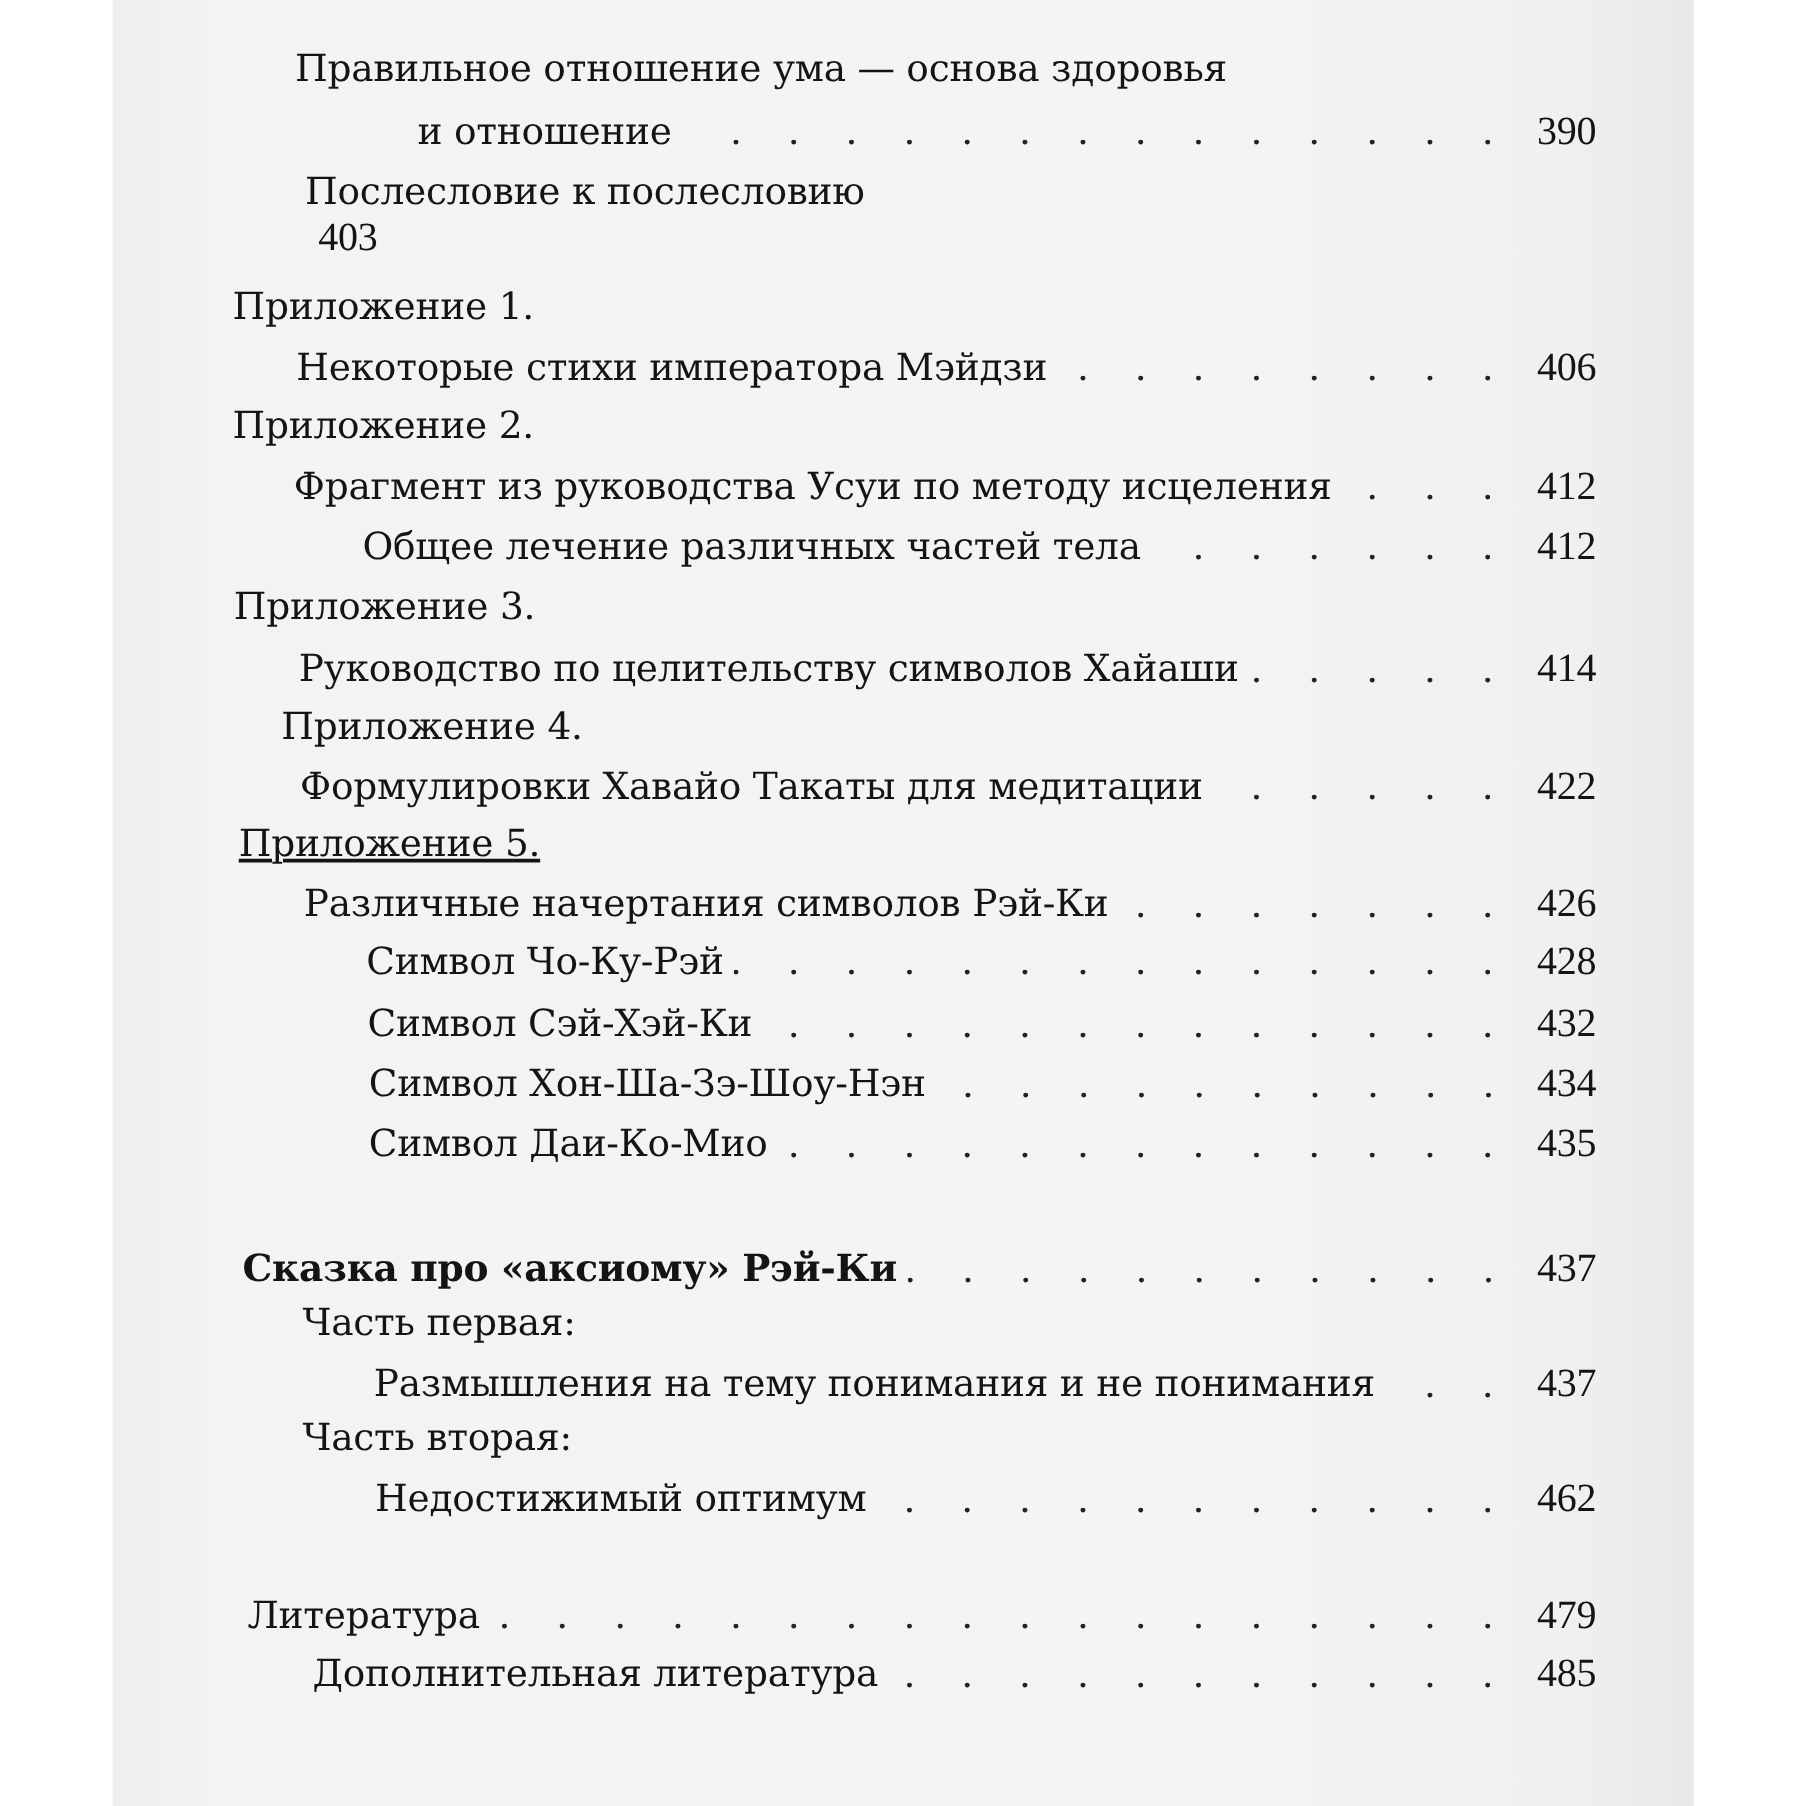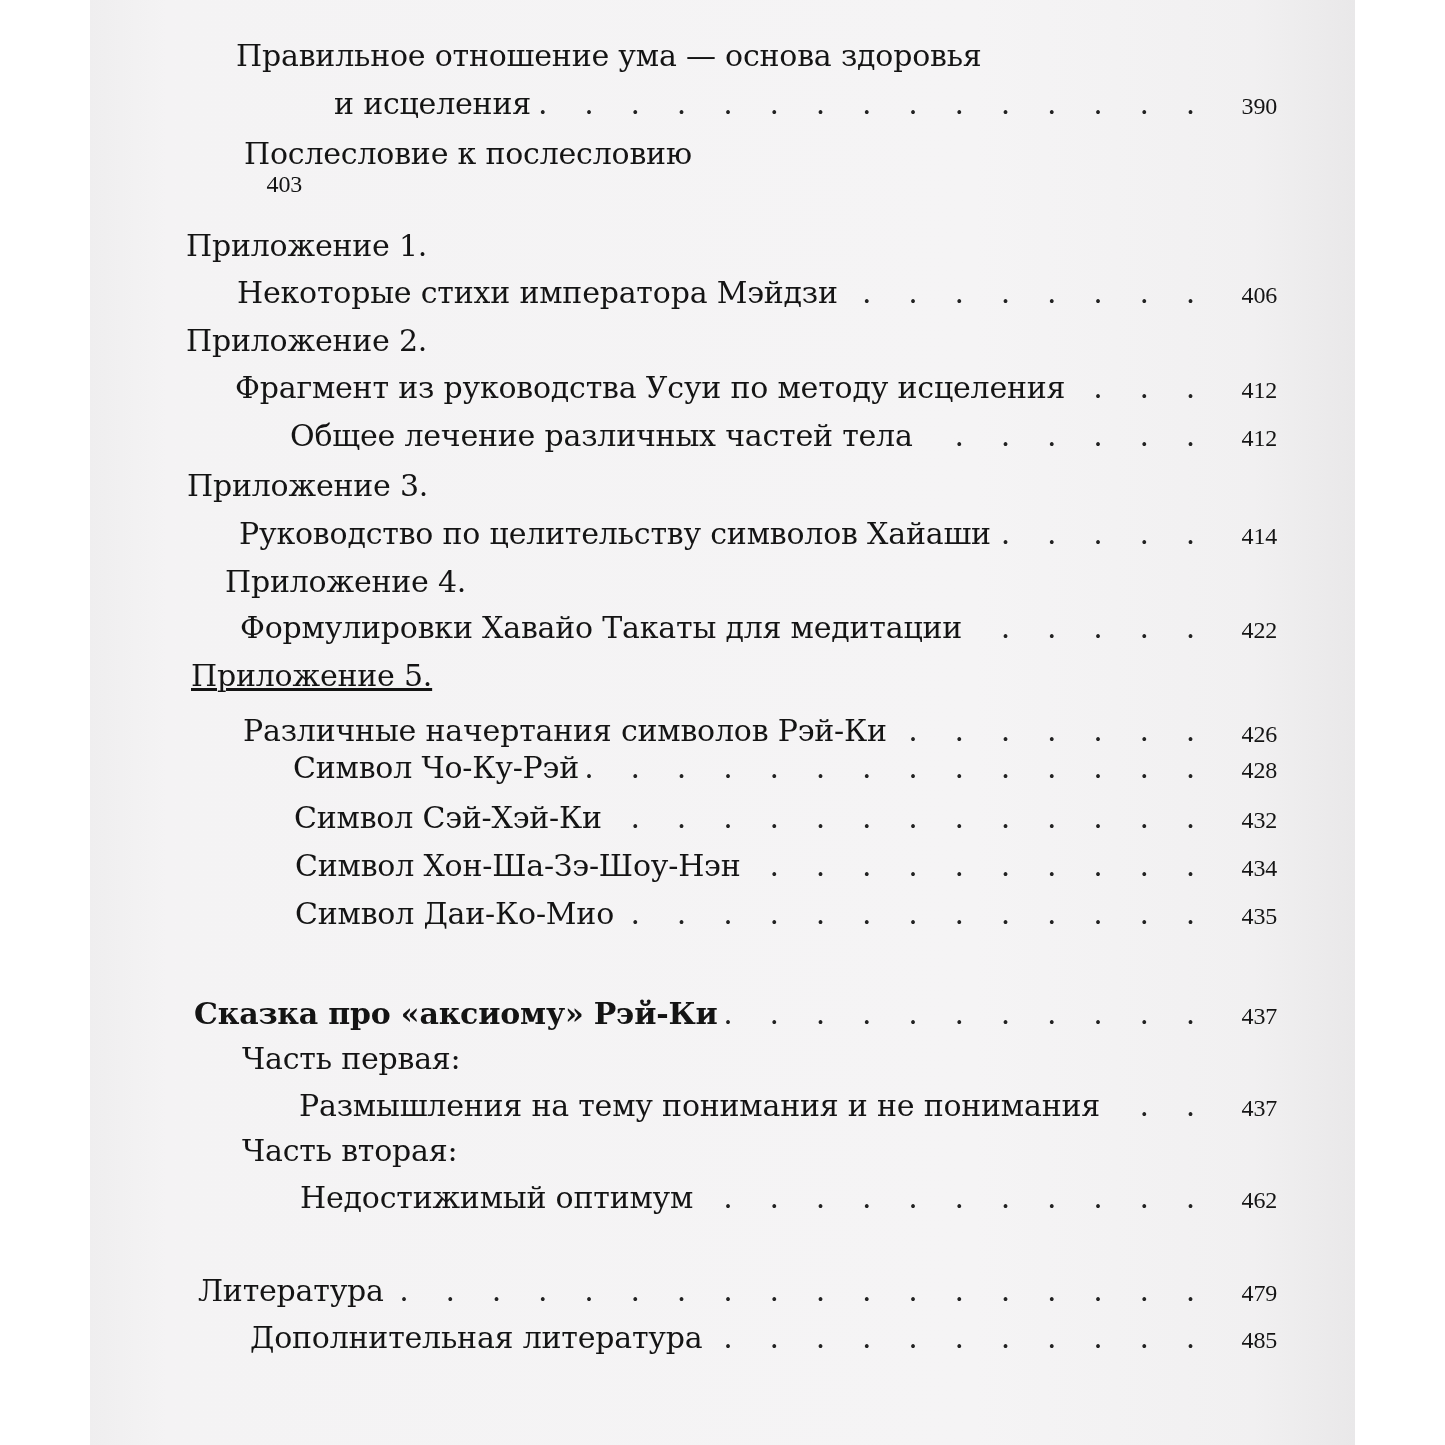--- a/index.html
+++ b/index.html
@@ -57,21 +57,21 @@
       letter-spacing: 13.6px;
       color: #222;
       text-align: right;
       direction: rtl;
     }
     .toc-row .pageno {
       flex: 0 0 auto;
       min-width: 58px;
       text-align: right;
       font-family: "Liberation Serif", serif;
-      font-size: 24px;
+      font-size: 32px;
     }
     .toc-row.bold .title {
       font-weight: bold;
     }
     .toc-row.nolead .leader {
       visibility: hidden;
     }
   </style>
 </head>
 <body>
@@ -80,21 +80,21 @@
   <div class="bleed" aria-hidden="true">
   </div>
 
   <div class="toc-row nolead" style="left:146px; top:38px; width:1040px;">
     <span class="title">Правильное отношение ума — основа здоровья</span>
     <span class="leader"></span>
     <span class="pageno"></span>
   </div>
 
   <div class="toc-row" style="left:244px; top:86px; width:943px;">
-    <span class="title">и исцеления</span>
+    <span class="title">и отношение</span>
     <span class="leader">. . . . . . . . . . . . . . . . . . . . . . . . . . . . . . . . . . . . . . . . . . . . . . . . . . . . . . . . . . . . . . . . . . . .</span>
     <span class="pageno">390</span>
   </div>
 
   <div class="toc-row" style="left:146px; top:136px; width:1041px;flex-direction:column;">
     <span class="title">Послесловие к послесловию</span>
     <span class="leader">. . . . . . . . . . . . . . . . . . . . . . . . . . . . . . . . . . . . . . . . . . . . . . . . . . . . . . . . . . . . . . . . . . . .</span>
     <span class="pageno">403</span>
   </div>
 
@@ -151,21 +151,21 @@
     <span class="leader">. . . . . . . . . . . . . . . . . . . . . . . . . . . . . . . . . . . . . . . . . . . . . . . . . . . . . . . . . . . . . . . . . . . .</span>
     <span class="pageno">422</span>
   </div>
 
   <div class="toc-row nolead" style="left:101px; top:658px; width:1086px;text-decoration:underline;">
     <span class="title">Приложение 5.</span>
     <span class="leader"></span>
     <span class="pageno"></span>
   </div>
 
-  <div class="toc-row" style="left:153px; top:704px; width:1034px;align-items:flex-end;">
+  <div class="toc-row" style="left:153px; top:704px; width:1034px;">
     <span class="title">Различные начертания символов Рэй-Ки</span>
     <span class="leader">. . . . . . . . . . . . . . . . . . . . . . . . . . . . . . . . . . . . . . . . . . . . . . . . . . . . . . . . . . . . . . . . . . . .</span>
     <span class="pageno">426</span>
   </div>
 
   <div class="toc-row" style="left:203px; top:750px; width:984px;">
     <span class="title">Символ Чо-Ку-Рэй</span>
     <span class="leader">. . . . . . . . . . . . . . . . . . . . . . . . . . . . . . . . . . . . . . . . . . . . . . . . . . . . . . . . . . . . . . . . . . . .</span>
     <span class="pageno">428</span>
   </div>

